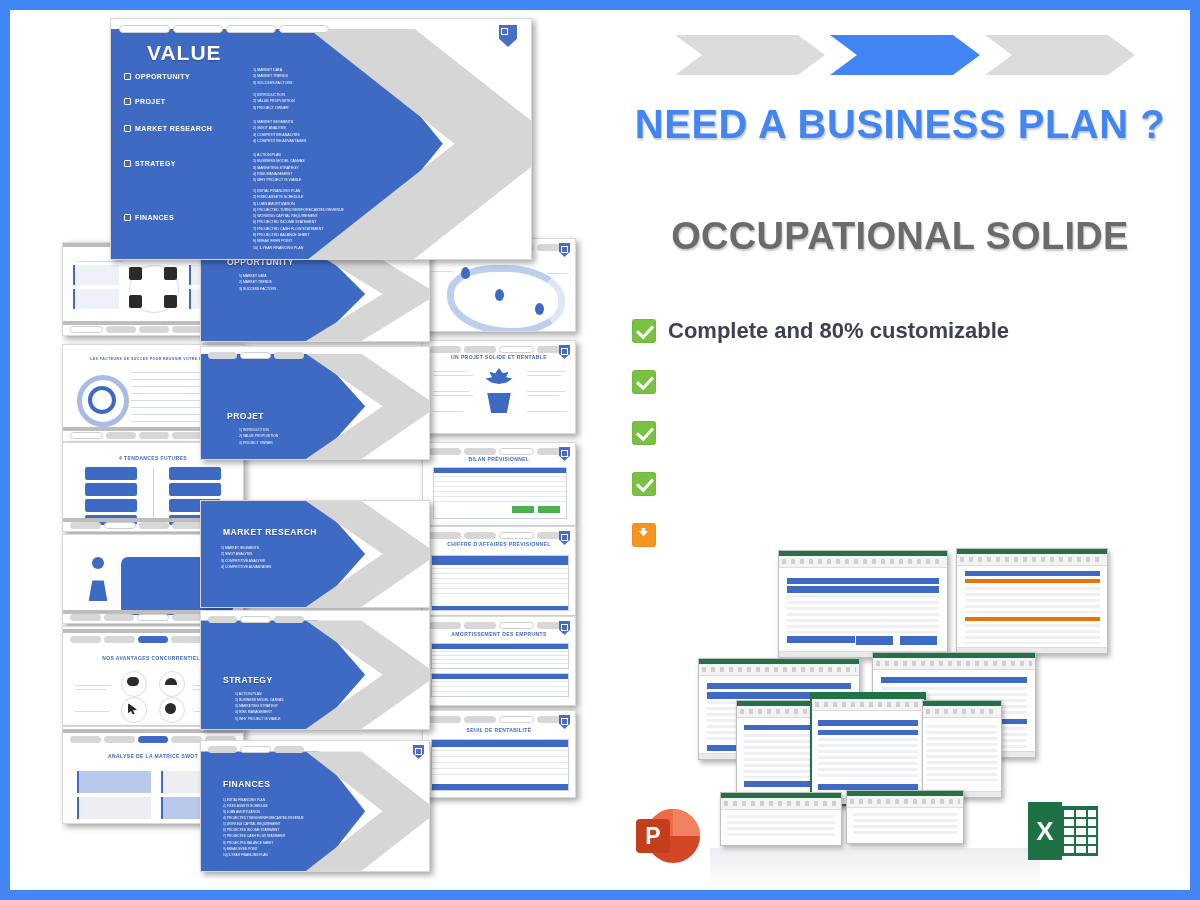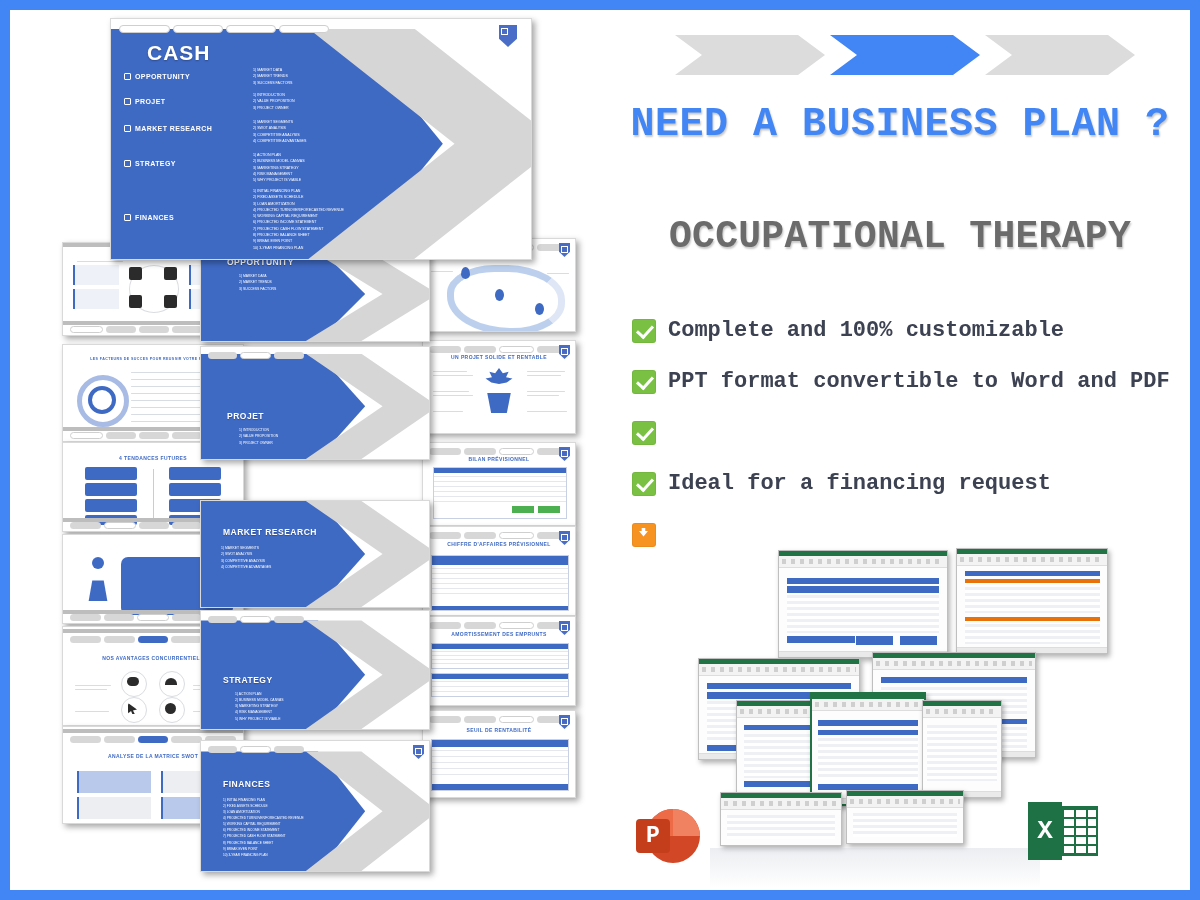--- a/index.html
+++ b/index.html
@@ -102,21 +102,21 @@
   .mini .tbl{position:absolute;border:1px solid #c9d0e3;background:#fff;}
   .mini .tbl .hdr{position:absolute;left:0;right:0;top:0;height:5px;background:#3f6ac4;}
   .mini .tbl .rw{position:absolute;left:0;right:0;height:3px;border-top:1px solid #e4e7ee;}
   .mini .ftr{position:absolute;left:0;right:0;bottom:0;height:4px;background:#3f6ac4;}
   .mini .grey-strip{position:absolute;left:0;right:0;height:4px;background:#bdbdbd;}
 
   .icon-dark{position:absolute;background:#2b2b2b;border-radius:2px;}
   .icon-blue{position:absolute;background:#3f6ac4;}
 
   
-  .right{position:absolute;left:600px;top:0;width:580px;height:880px;font-family:Liberation Mono, monospace;}
+  .right{position:absolute;left:600px;top:0;width:580px;height:880px;}
 
   .chev-banner{position:absolute;left:65px;top:25px;width:435px;height:40px;}
   .chev-banner span{
     position:absolute;top:0;height:40px;
     clip-path:polygon(0 0, 82% 0, 100% 50%, 82% 100%, 0 100%, 18% 50%);
   }
   .chev-banner .c1{left:0;width:150px;background:#dcdcdc;}
   .chev-banner .c2{left:155px;width:150px;background:#4285f4;}
   .chev-banner .c3{left:310px;width:150px;background:#dcdcdc;}
 
@@ -556,21 +556,21 @@
     <div class="slide" id="plan-slide">
       <div class="bluearrow"></div>
       <div class="greyarrow"></div>
       <div class="navbar" style="left:2%;width:50%;top:6px;height:8px;">
         <i class="on"></i>
           <i class="on"></i>
           <i class="on"></i>
           <i class="on"></i>
       </div>
       <div class="shield" style="right:14px;top:6px;width:18px;height:22px;"></div>
-      <div class="plan-title">CASH</div>
+      <div class="plan-title">VALUE</div>
 
       <div class="plan-rows">
         <div class="plan-row" style="height:25px;">
           <div class="cat" style="top:2px;">OPPORTUNITY</div>
           <div class="sub" style="top:-4px;">
             <div>1) MARKET DATA</div>
             <div>2) MARKET TRENDS</div>
             <div>3) SUCCESS FACTORS</div>
           </div>
         </div>
@@ -623,37 +623,35 @@
 
   <div class="right">
 
     <div class="chev-banner">
       <span class="c1"></span>
       <span class="c2"></span>
       <span class="c3"></span>
     </div>
 
     <div class="headline">NEED A BUSINESS PLAN ?</div>
-    <div class="subject">OCCUPATIONAL THERAPY</div>
+    <div class="subject">OCCUPATIONAL SOLIDE</div>
 
     <div class="features">
       <div class="feature">
         <span class="chk"></span>
-        <span class="flabel">Complete and 100% customizable</span>
+        <span class="flabel">Complete and 80% customizable</span>
       </div>
       <div class="feature">
         <span class="chk"></span>
-        <span class="flabel">PPT format convertible to Word and PDF</span>
       </div>
       <div class="feature">
         <span class="chk"></span>
       </div>
       <div class="feature">
         <span class="chk"></span>
-        <span class="flabel">Ideal for a financing request</span>
       </div>
       <div class="feature">
         <span class="chk dl"></span>
       </div>
     </div>
 
     <div class="xl-cluster">
       <div class="xls" style="left:88px;top:10px;width:168px;height:106px;">
         <div class="tb"></div>
         <div class="rb"></div>

